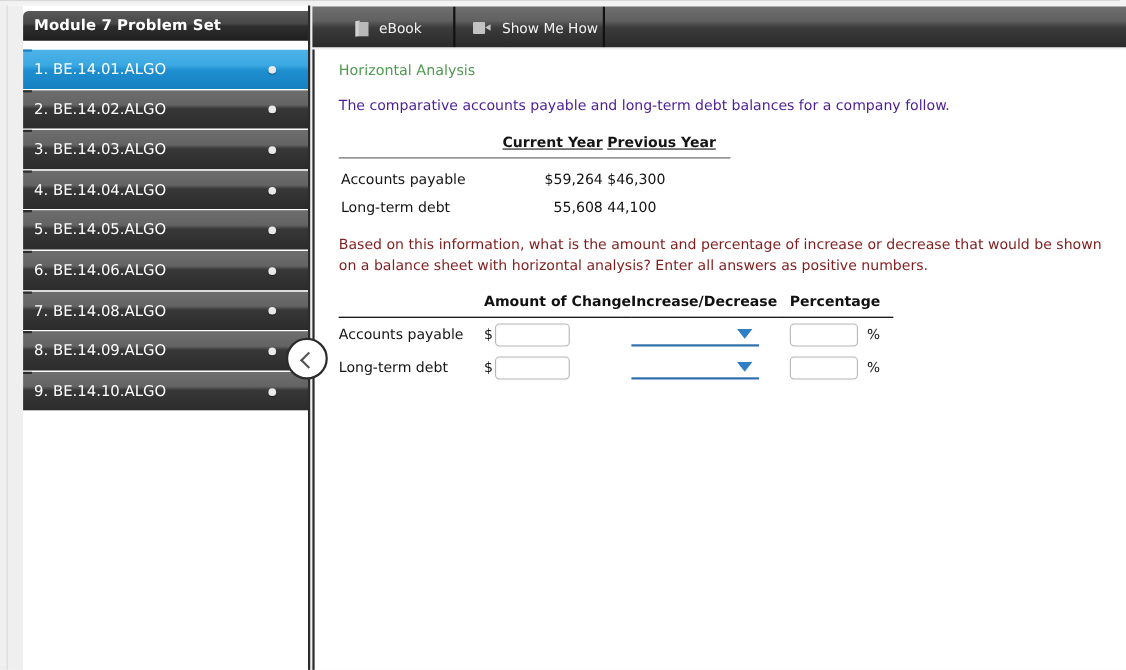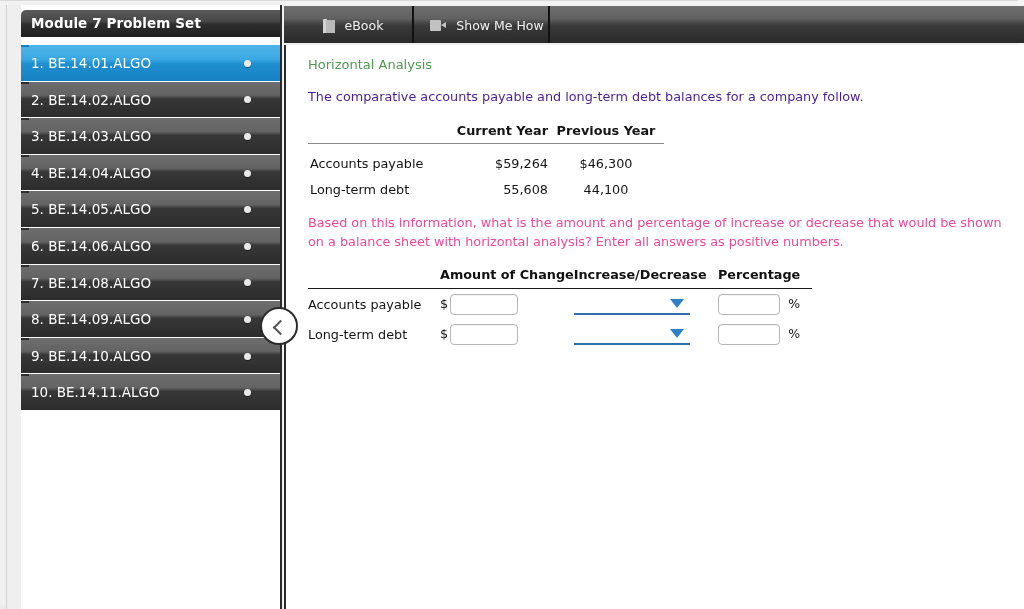--- a/index.html
+++ b/index.html
@@ -245,30 +245,31 @@
   }
   .data-table th, .data-table td {
     font-size: 12.8px;
     color: #141414;
     padding: 4px 0;
   }
   .data-table th {
     font-weight: bold;
     text-align: center;
     padding-bottom: 5px;
+    text-decoration: underline;
   }
   .data-table thead tr { border-bottom: 1.5px solid #8a8a8a; }
   .data-table .col-label { width: 132px; text-align: left; padding-left: 2px; }
   .data-table .col-cy { width: 112px; text-align: right; padding-right: 4px; }
-  .data-table .col-py { width: 112px; text-align: center; padding-right: 4px; }
+  .data-table .col-py { width: 112px; text-align: left; padding-right: 4px; }
   .data-table tbody td { padding-top: 9px; padding-bottom: 2px; }
   .data-table tbody tr:first-child td { padding-top: 12px; }
 
   .question-text {
-    color: #ec4899;
+    color: #7f1d1d;
     font-size: 12.8px;
     line-height: 19px;
     margin: 4px 0 16px 0;
     max-width: 706px;
   }
 
   
   .answer-table { border-collapse: collapse; }
   .answer-table th {
     font-size: 12.8px;
@@ -361,21 +362,20 @@
       <div class="nav-list" id="nav-list">
           <div class="nav-item selected"><span>1. BE.14.01.ALGO</span><span class="bullet"></span></div>
           <div class="nav-item"><span>2. BE.14.02.ALGO</span><span class="bullet"></span></div>
           <div class="nav-item"><span>3. BE.14.03.ALGO</span><span class="bullet"></span></div>
           <div class="nav-item"><span>4. BE.14.04.ALGO</span><span class="bullet"></span></div>
           <div class="nav-item"><span>5. BE.14.05.ALGO</span><span class="bullet"></span></div>
           <div class="nav-item"><span>6. BE.14.06.ALGO</span><span class="bullet"></span></div>
           <div class="nav-item"><span>7. BE.14.08.ALGO</span><span class="bullet"></span></div>
           <div class="nav-item"><span>8. BE.14.09.ALGO</span><span class="bullet"></span></div>
           <div class="nav-item"><span>9. BE.14.10.ALGO</span><span class="bullet"></span></div>
-          <div class="nav-item"><span>10. BE.14.11.ALGO</span><span class="bullet"></span></div>
         </div>
     </div>
   </div>
 
   <div class="collapse-btn">
     <span class="chev"></span>
   </div>
 
   <div class="tabbar">
     <div class="tab tab-ebook">

